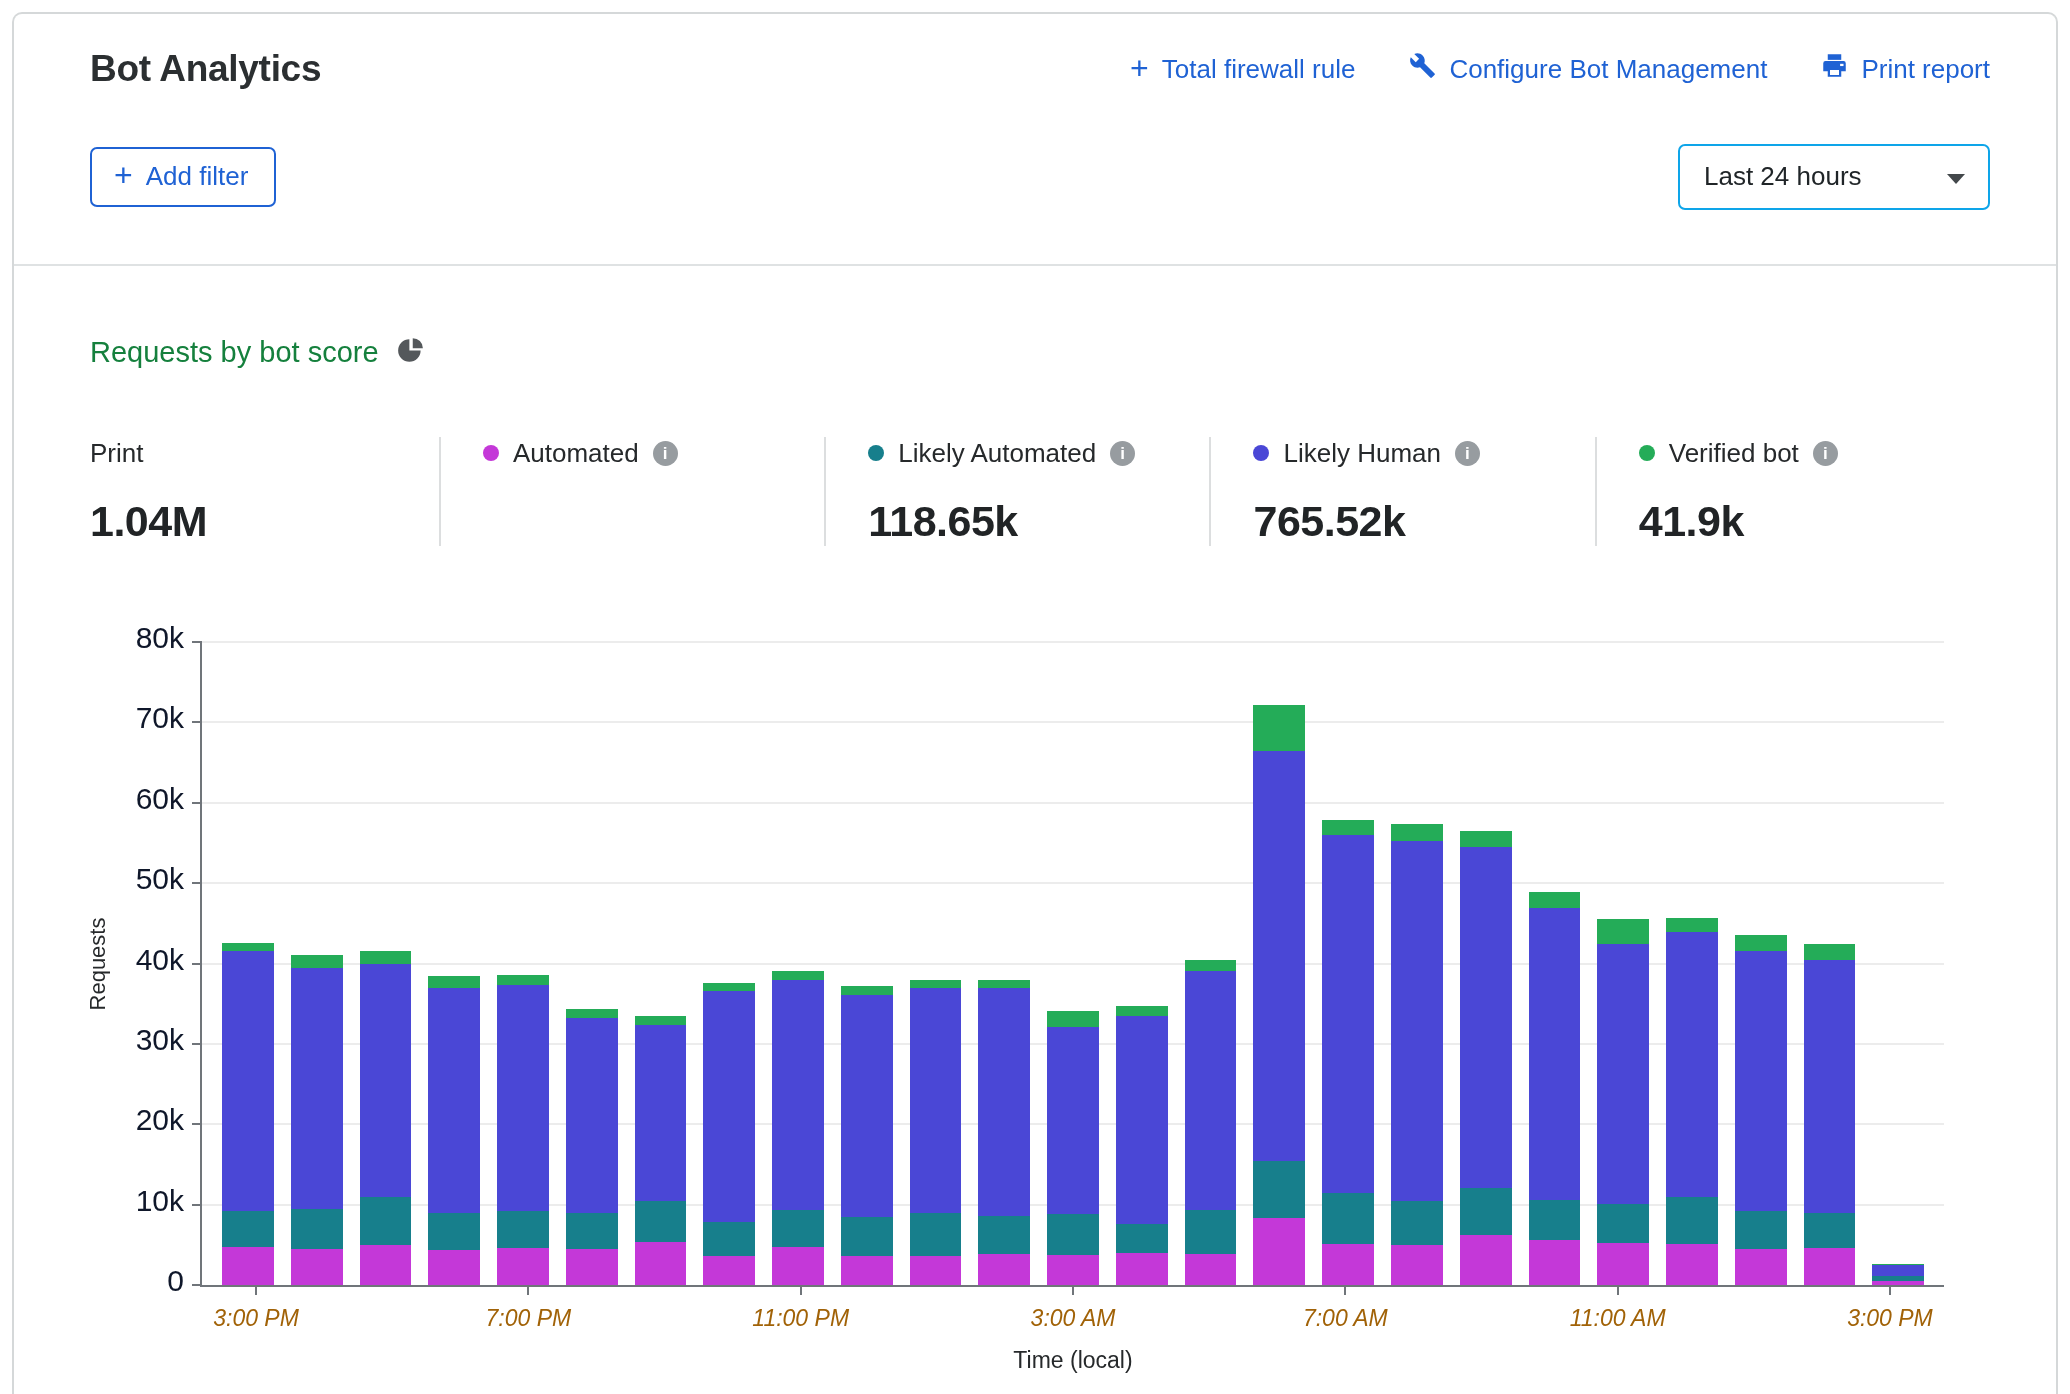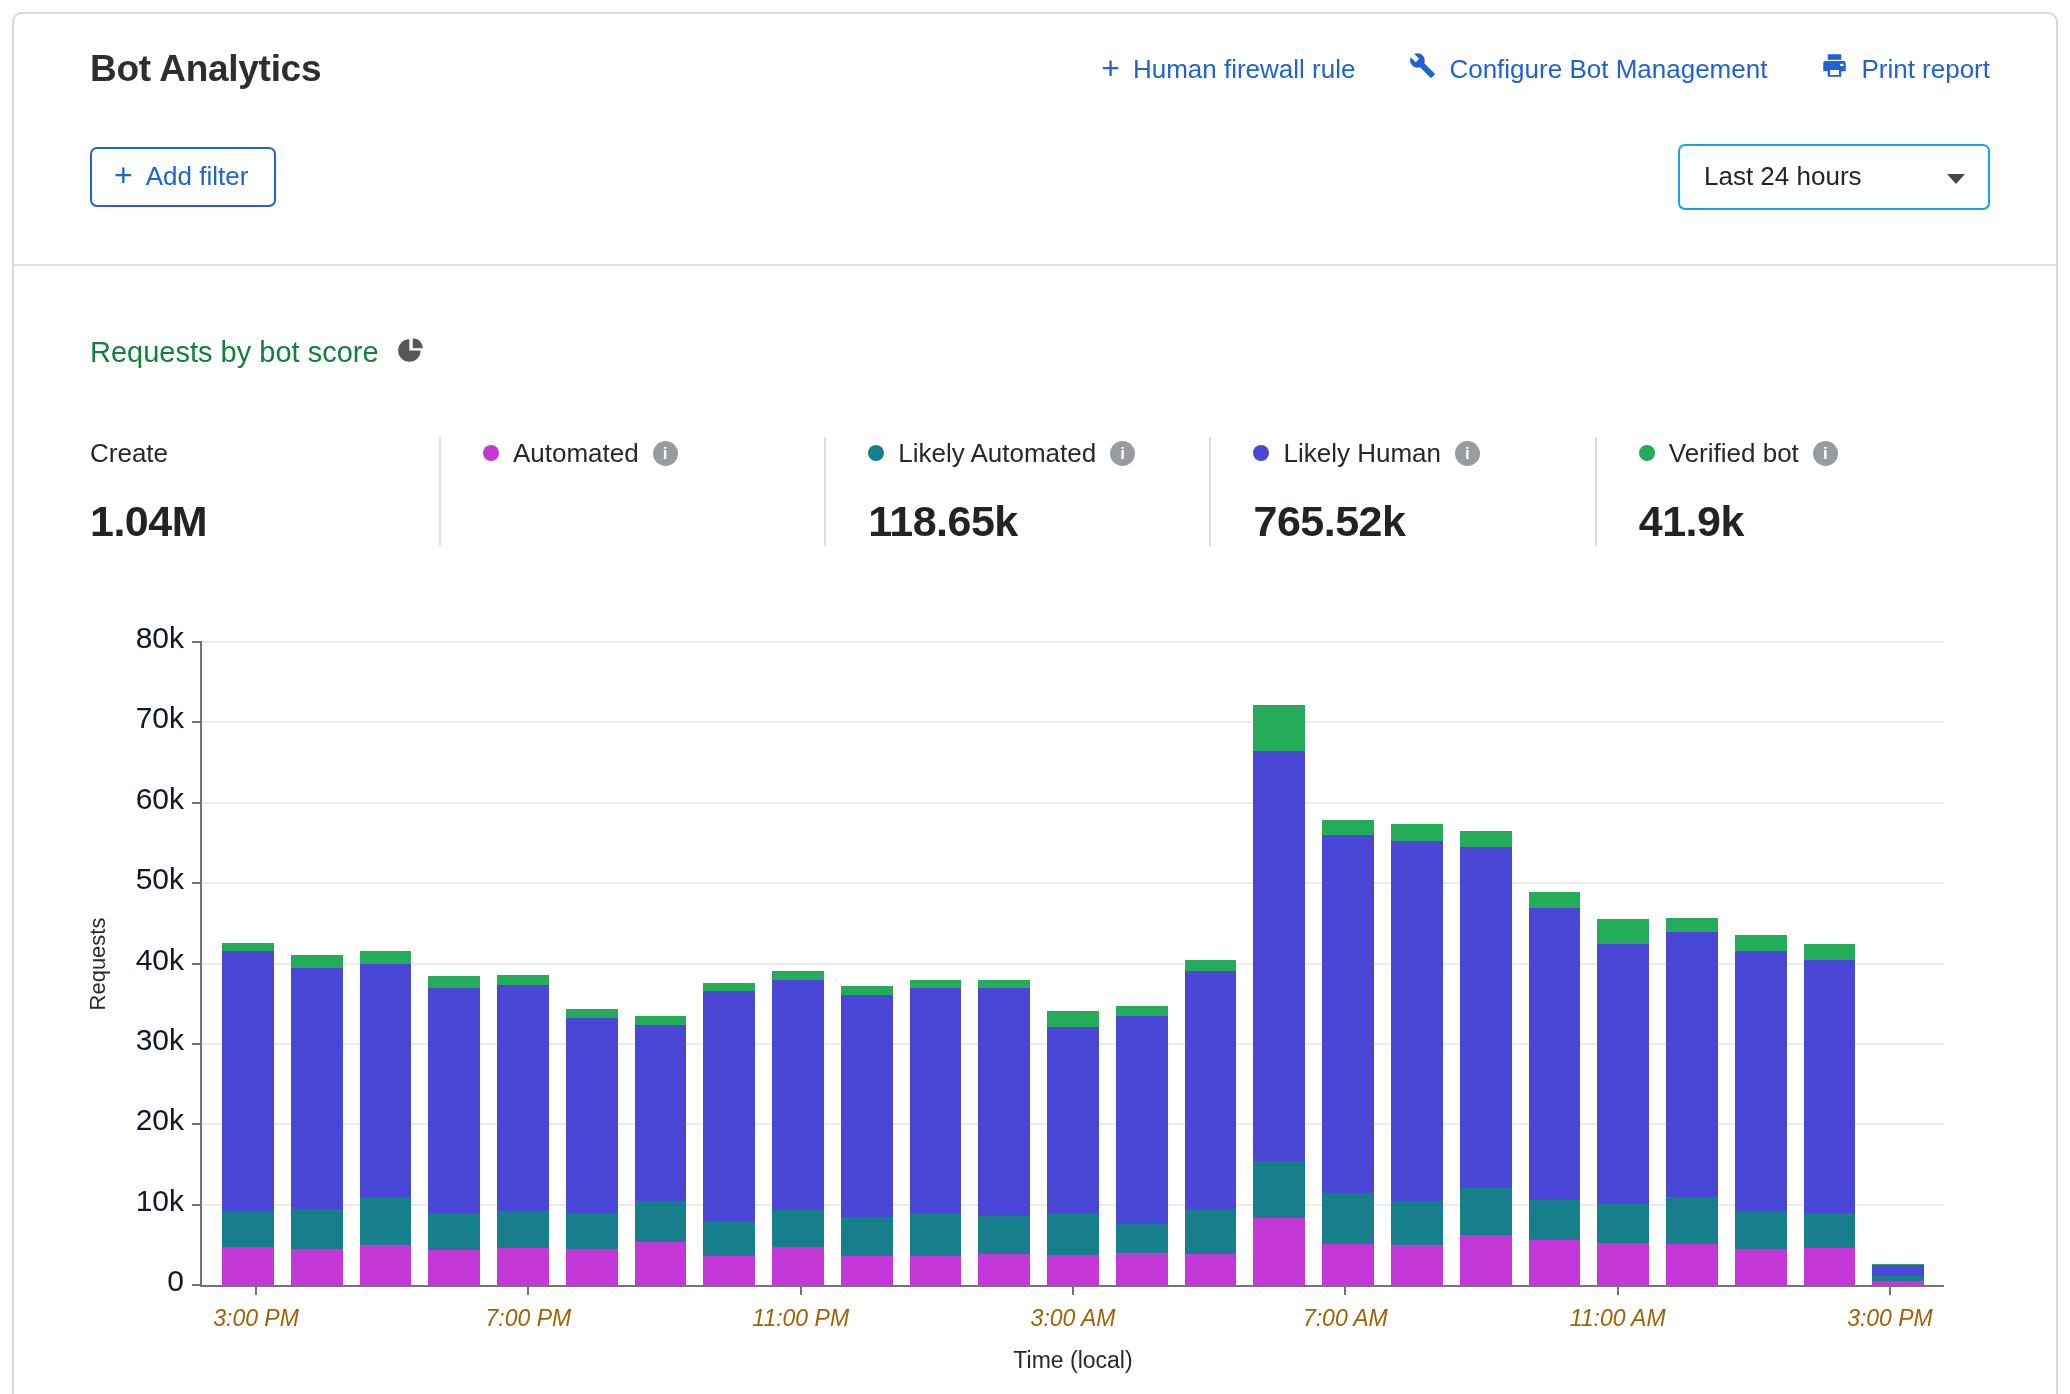--- a/index.html
+++ b/index.html
@@ -82,21 +82,21 @@
 <body>
 
 <div class="card">
 
   <div class="card-header">
     <div class="header-row1">
       <h1 class="page-title">Bot Analytics</h1>
       <div class="actions">
         <a class="action-link">
           <span class="plus-glyph">+</span>
-          <span>Human firewall rule</span>
+          <span>Total firewall rule</span>
         </a>
         <a class="action-link">
           <span>
             <svg width="27" height="27" viewBox="0 0 24 24" fill="currentColor">
                 <path d="M22.7 19l-9.1-9.1c.9-2.3.4-5-1.5-6.9-2-2-5-2.4-7.4-1.3L9 6 6 9 1.6 4.7C.4 7.1.9 10.1 2.9 12.1c1.9 1.9 4.6 2.4 6.9 1.5l9.1 9.1c.4.4 1 .4 1.4 0l2.3-2.3c.5-.4.5-1.1.1-1.4z"></path>
               </svg>
           </span>
           <span>Configure Bot Management</span>
         </a>
         <a class="action-link">
@@ -137,21 +137,21 @@
         <svg width="27" height="27" viewBox="0 0 24 24">
           <path d="M11 2 A10 10 0 1 0 21 12 L11 12 Z" fill="#54585B"></path>
           <path d="M14 10 L14 1 A9 9 0 0 1 23 10 Z" fill="#54585B"></path>
         </svg>
       </span>
     </div>
 
     <div class="stats-row">
       <div class="stat-col first">
         <div class="stat-label-row">
-          <span class="stat-label">Create</span>
+          <span class="stat-label">Print</span>
         </div>
         <div class="stat-value">1.04M</div>
       </div>
 
       <div class="stat-col">
         <div class="stat-label-row">
           <span class="dot" style="background: rgb(196, 56, 216);"></span>
           <span class="stat-label">Automated</span>
           <span class="info-icon">i</span>
         </div>

